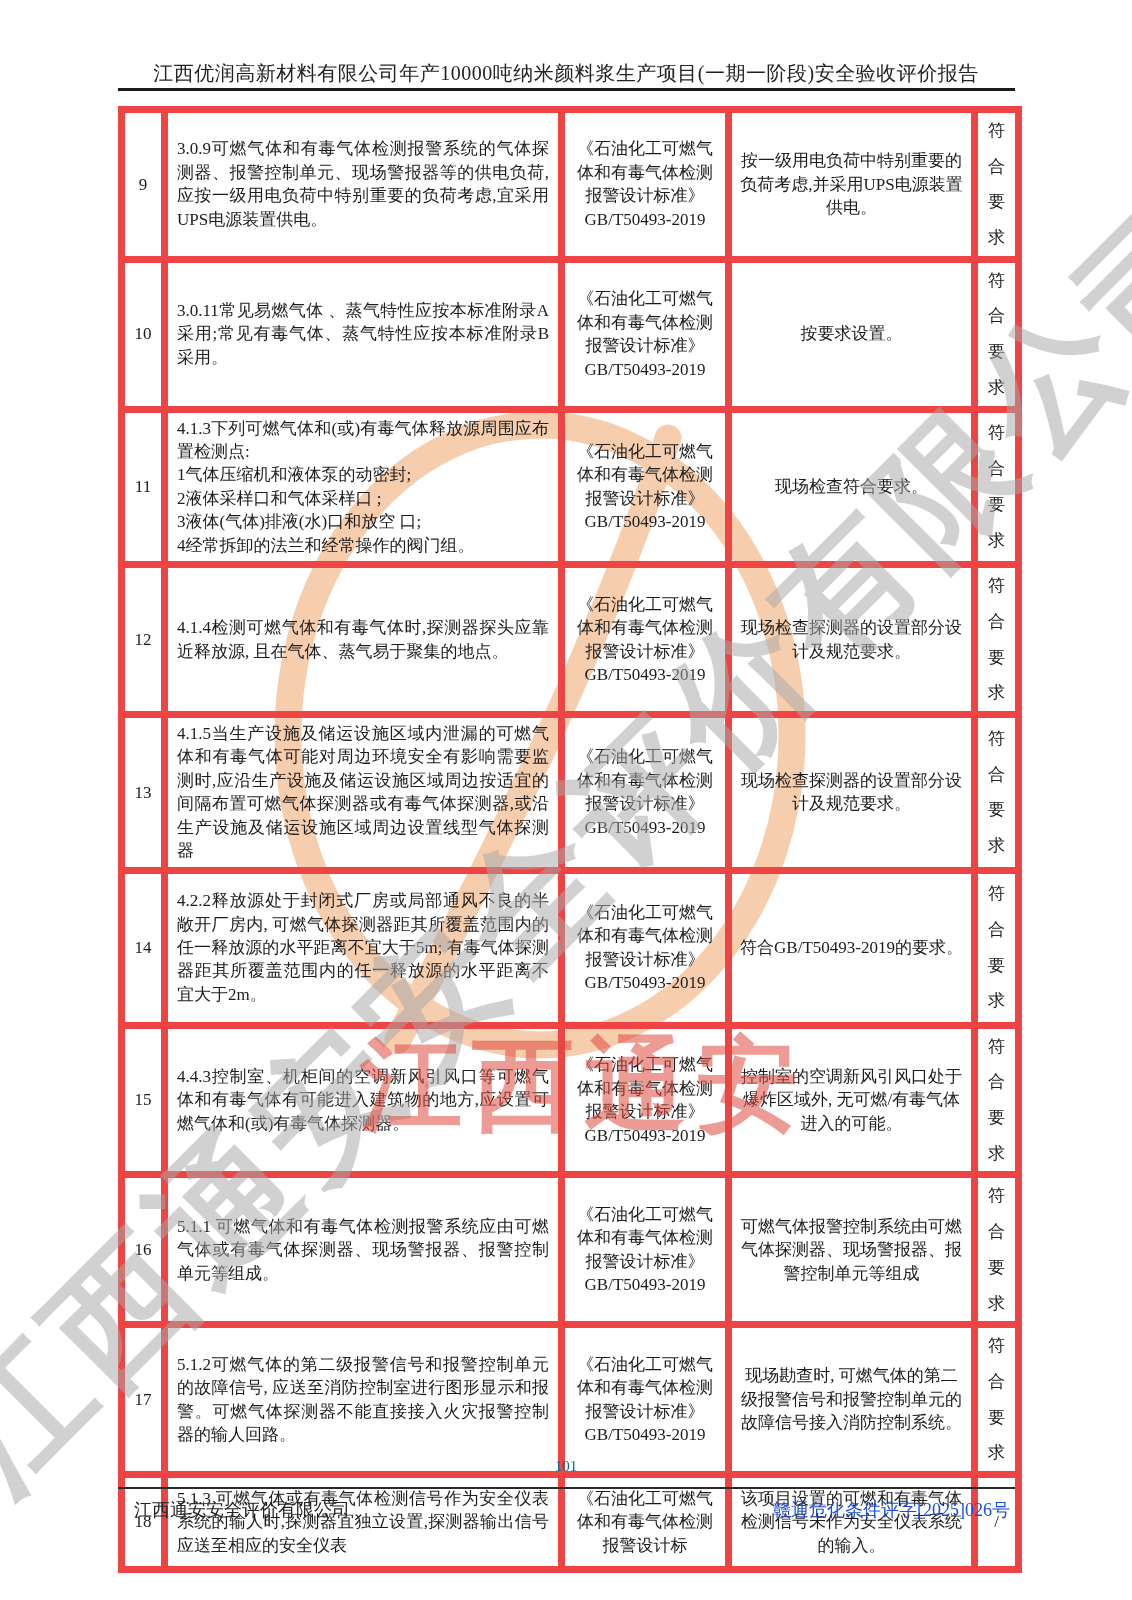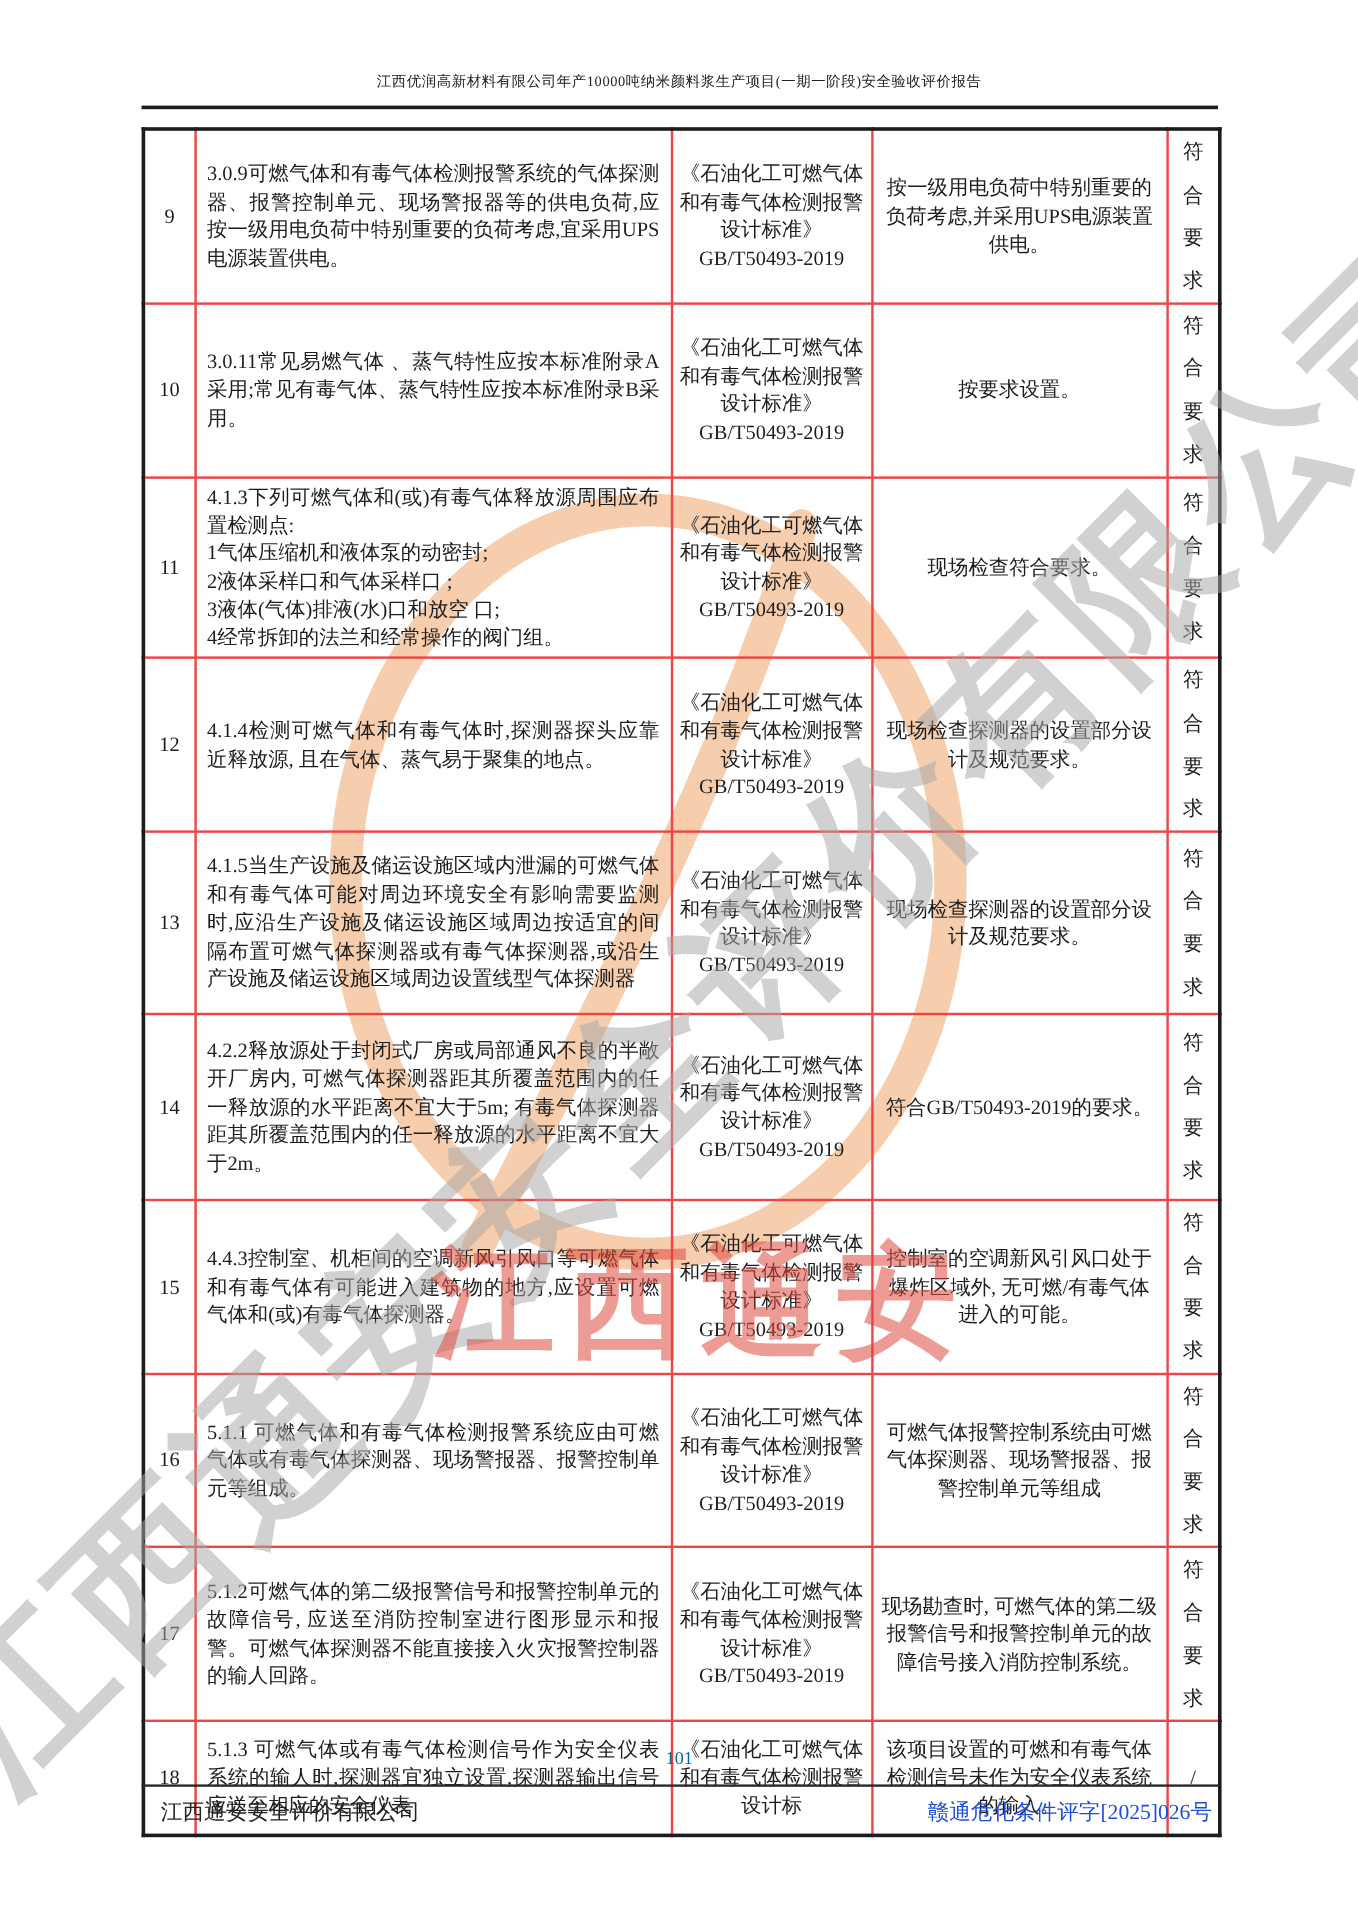--- a/index.html
+++ b/index.html
@@ -18,33 +18,33 @@
     color:#a8a8a8; opacity:0.52; font-weight:bold; pointer-events:none;
   }
   .wm-red {
     position:absolute; left:360px; top:1018px; z-index:3;
     white-space:nowrap; font-size:102px; letter-spacing:10px;
     color:#e04b40; opacity:0.55; font-weight:bold; pointer-events:none;
   }
   
   .hdr-title {
     position:absolute; top:60px; left:0; width:100%; text-align:center;
-    font-size:12px; letter-spacing:0.5px; color:#222; z-index:2;
+    font-size:20px; letter-spacing:0.5px; color:#222; z-index:2;
   }
   .hdr-rule {
     position:absolute; top:88px; left:118px; width:897px; height:3px;
     background:#1c1c1c; z-index:2;
   }
   
   table.main {
     position:absolute; top:106px; left:118px; width:897px; z-index:2;
     border-collapse:collapse; table-layout:fixed; background:transparent;
   }
   table.main td {
-    border:2px solid #ef4444; vertical-align:middle; overflow:hidden;
+    border:7px solid #ef4444; vertical-align:middle; overflow:hidden;
     font-size:17px; line-height:1.38; color:#1c1c1c;
   }
   table.main { border:3px solid #1c1c1c; }
   td.c-no   { text-align:center; font-size:18px; }
   td.c-req  { text-align:justify; padding:4px 9px; white-space:pre-line; }
   td.c-std  { text-align:center; padding:2px 4px; }
   td.c-find { text-align:center; padding:2px 6px;margin-left:40px; }
   td.c-con  { text-align:center; padding:0; }
   .vert { width:1.1em; margin:0 auto; word-break:break-all; line-height:2.1; font-size:17px; }
   .slash { font-size:17px; }

